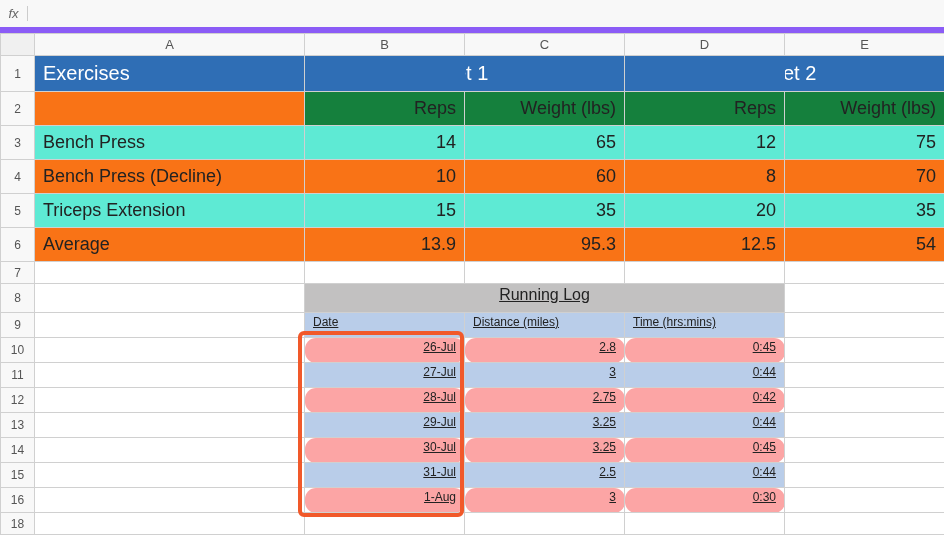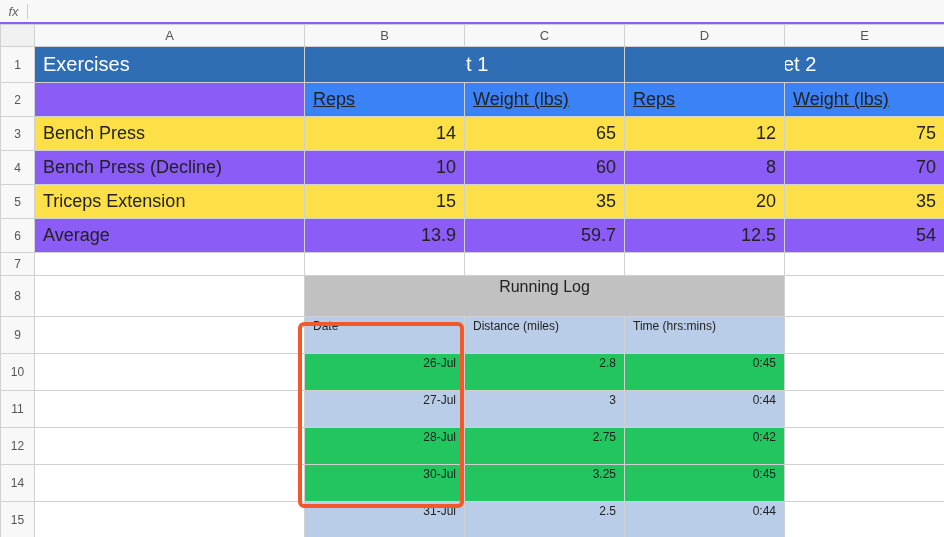--- a/index.html
+++ b/index.html
@@ -8,24 +8,24 @@
     font-family: Arial, Helvetica, sans-serif;
     background: #fff;
     width: 944px; height: 537px;
     overflow: hidden;
     font-size: 13px;
     color: #222;
   }
 
   
   .formula-bar {
-    height: 24px;
+    height: 33px;
     display: flex;
     align-items: center;
-    border-bottom: 2px solid #8b5cf6;
+    border-bottom: 6px solid #8b5cf6;
     background: #f8f8f8;
     padding: 0 6px;
     gap: 8px;
   }
   .fx-label {
     font-style: italic;
     color: #666;
     font-size: 13px;
     width: 22px;
     text-align: center;
@@ -86,57 +86,56 @@
   col.colE { width: 160px; }
 
   td .cell {
     padding: 4px 8px 3px 8px;
     white-space: nowrap;
     overflow: hidden;
   }
   .tall { height: 34px; }
   .tall .cell { padding-top: 6px; padding-bottom: 6px; }
   .short { height: 22px; }
-  .short .cell { padding-top: 2px; padding-bottom: 20px; }
+  .short .cell { padding-top: 2px; padding-bottom: 8px; text-decoration: underline; }
 
   
   .hdr-blue {
     background: #2f6eb5;
     color: #fff;
     font-size: 20px;
     font-weight: 400;
   }
   .hdr-sub {
-    background: #3b82f6;
+    background: #15803d;
     font-size: 18px;
-    text-align: left;
-    text-decoration: underline;
-  }
-  .gray-row { background: #fde047; margin-top: 17px; }
-  .ltgray-row { background: #8b5cf6; }
+    text-align: right;
+  }
+  .gray-row { background: #5eead4; margin-top: 17px; }
+  .ltgray-row { background: #f97316; }
   .exc-cell { font-size: 18px; }
   .num-cell { font-size: 18px; text-align: right; }
 
   td.hdr-blue.merge-left { border-right-color: #2f6eb5; }
   td.hdr-blue.merge-right{ border-left-color: #2f6eb5; }
 
   
   th.col-active { background: #e2e8ee; }
 
   
   .rl-title {
     background: #c2c1c1;
     font-size: 16px;
     text-align: center;
   }
   .rl-hdr {
     background: #b9cde9;
     font-size: 12px;
   }
-  .rl-band1 { background: #22c55e; }
+  .rl-band1 { background: #fca5a5; border-radius: 11px; }
   .rl-band2 { background: #b9cde9; }
   .rl-cell  { font-size: 12px; text-align: right; padding-right: 10px; }
   .rl-total { background: #c2c1c1; font-size: 12px; }
 
   
   .highlight-box {
     position: absolute;
     border: 4px solid #f1592a;
     border-radius: 6px;
     pointer-events: none;
@@ -273,21 +272,21 @@
 
   <tr class="tall">
     <th class="rowhdr">6</th>
     <td class="ltgray-row">
             <div class="cell exc-cell">Average</div>
           </td>
     <td class="ltgray-row">
             <div class="cell num-cell">13.9</div>
           </td>
     <td class="ltgray-row">
-            <div class="cell num-cell">59.7</div>
+            <div class="cell num-cell">95.3</div>
           </td>
     <td class="ltgray-row">
             <div class="cell num-cell">12.5</div>
           </td>
     <td class="ltgray-row">
             <div class="cell num-cell">54</div>
           </td>
   </tr>
 
   <tr class="short">
@@ -395,20 +394,38 @@
             <div class="cell rl-cell">2.75</div>
           </td>
     <td class="rl-band1">
             <div class="cell rl-cell">0:42</div>
           </td>
     <td>
             <div class="cell"></div>
           </td>
   </tr>
   <tr class="short">
+    <th class="rowhdr">13</th>
+    <td>
+            <div class="cell"></div>
+          </td>
+    <td class="rl-band2">
+            <div class="cell rl-cell">29-Jul</div>
+          </td>
+    <td class="rl-band2">
+            <div class="cell rl-cell">3.25</div>
+          </td>
+    <td class="rl-band2">
+            <div class="cell rl-cell">0:44</div>
+          </td>
+    <td>
+            <div class="cell"></div>
+          </td>
+  </tr>
+  <tr class="short">
     <th class="rowhdr">14</th>
     <td>
             <div class="cell"></div>
           </td>
     <td class="rl-band1">
             <div class="cell rl-cell">30-Jul</div>
           </td>
     <td class="rl-band1">
             <div class="cell rl-cell">3.25</div>
           </td>
@@ -425,20 +442,38 @@
             <div class="cell"></div>
           </td>
     <td class="rl-band2">
             <div class="cell rl-cell">31-Jul</div>
           </td>
     <td class="rl-band2">
             <div class="cell rl-cell">2.5</div>
           </td>
     <td class="rl-band2">
             <div class="cell rl-cell">0:44</div>
+          </td>
+    <td>
+            <div class="cell"></div>
+          </td>
+  </tr>
+  <tr class="short">
+    <th class="rowhdr">16</th>
+    <td>
+            <div class="cell"></div>
+          </td>
+    <td class="rl-band1">
+            <div class="cell rl-cell">1-Aug</div>
+          </td>
+    <td class="rl-band1">
+            <div class="cell rl-cell">3</div>
+          </td>
+    <td class="rl-band1">
+            <div class="cell rl-cell">0:30</div>
           </td>
     <td>
             <div class="cell"></div>
           </td>
   </tr>
 
 
   <tr class="short">
     <th class="rowhdr">18</th>
     <td>

